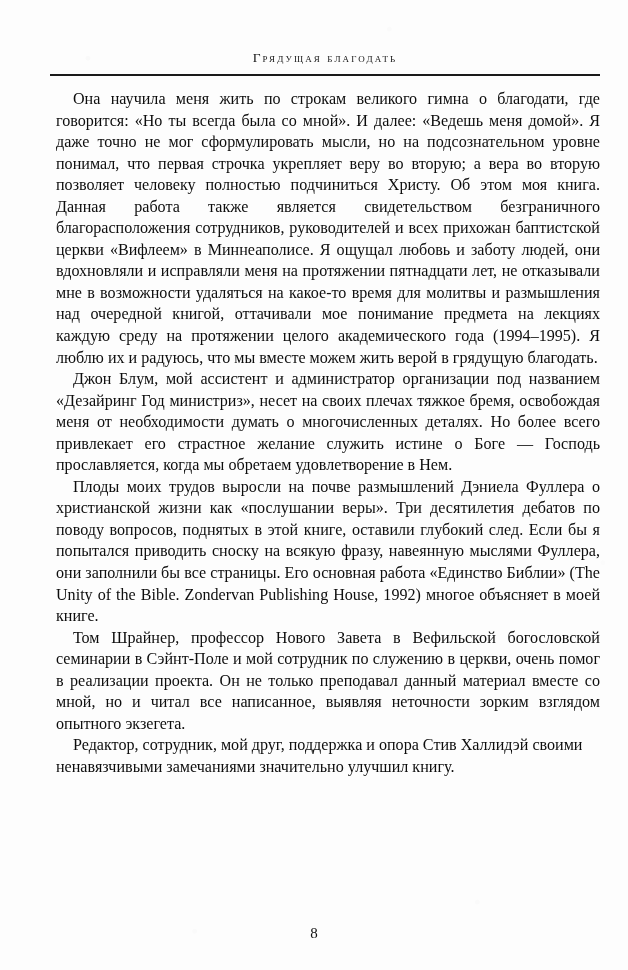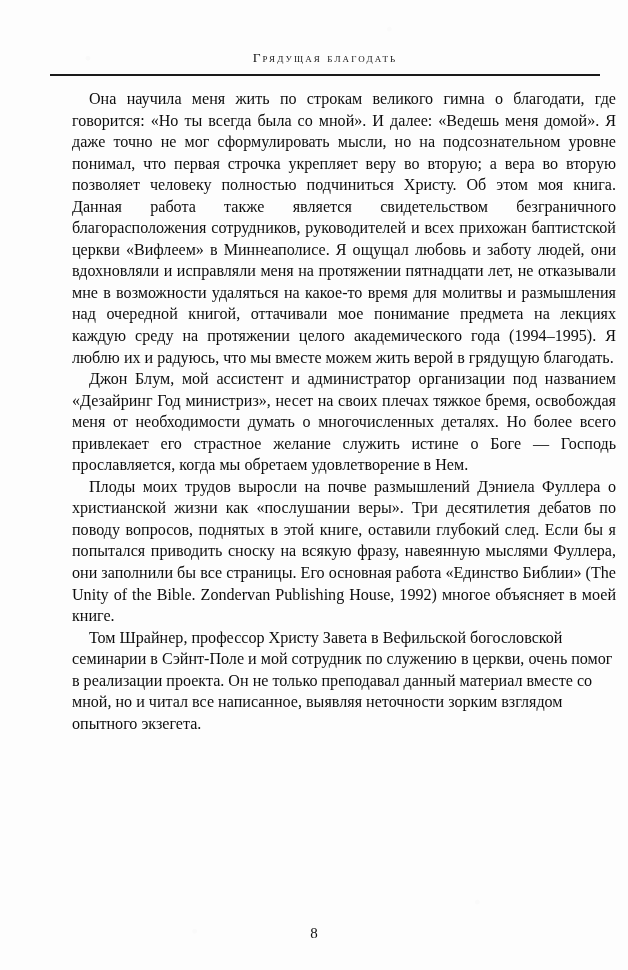--- a/index.html
+++ b/index.html
@@ -58,21 +58,21 @@
     top: 74px;
     left: 50px;
     width: 550px;
     height: 2px;
     background: #1a1a1a;
   }
 
   .body-text {
     position: absolute;
     top: 88px;
-    left: 72px;
+    left: 56px;
     width: 544px;
     font-size: 16.1px;
     line-height: 21.55px;
     text-align: justify;
     text-justify: inter-word;
     hyphens: manual;
     color: #0d0d0d;
   }
 
   .body-text p {
@@ -102,18 +102,19 @@
   <div class="running-head">
     <span class="initial-cap">Г</span><span>рядущая благодать</span>
   </div>
 
   <div class="head-rule"></div>
 
   <div class="body-text">
     <p>Она научила меня жить по строкам великого гимна о благодати, где говорится: «Но ты всегда была со мной». И далее: «Ведешь меня домой». Я даже точно не мог сформулировать мысли, но на подсознательном уровне понимал, что первая строчка укрепляет веру во вторую; а вера во вторую позволяет человеку полностью подчиниться Христу. Об этом моя книга. Данная работа также является свидетельством безграничного благорасположения сотрудников, руководителей и всех прихожан баптистской церкви «Вифлеем» в Миннеаполисе. Я ощущал любовь и заботу людей, они вдохновляли и исправляли меня на протяжении пятнадцати лет, не отказывали мне в возможности удаляться на какое-то время для молитвы и размышления над очередной книгой, оттачивали мое понимание предмета на лекциях каждую среду на протяжении целого академического года (1994–1995). Я люблю их и радуюсь, что мы вместе можем жить верой в грядущую благодать.</p>
     <p>Джон Блум, мой ассистент и администратор организации под названием «Дезайринг Год министриз», несет на своих плечах тяжкое бремя, освобождая меня от необходимости думать о многочисленных деталях. Но более всего привлекает его страстное желание служить истине о Боге — Господь прославляется, когда мы обретаем удовлетворение в Нем.</p>
     <p>Плоды моих трудов выросли на почве размышлений Дэниела Фуллера о христианской жизни как «послушании веры». Три десятилетия дебатов по поводу вопросов, поднятых в этой книге, оставили глубокий след. Если бы я попытался приводить сноску на всякую фразу, навеянную мыслями Фуллера, они заполнили бы все страницы. Его основная работа «Единство Библии» (The Unity of the Bible. Zondervan Publishing House, 1992) многое объясняет в моей книге.</p>
-    <p>Том Шрайнер, профессор Христу Завета в Вефильской богословской семинарии в Сэйнт-Поле и мой сотрудник по служению в церкви, очень помог в реализации проекта. Он не только преподавал данный материал вместе со мной, но и читал все написанное, выявляя неточности зорким взглядом опытного экзегета.</p>
+    <p>Том Шрайнер, профессор Нового Завета в Вефильской богословской семинарии в Сэйнт-Поле и мой сотрудник по служению в церкви, очень помог в реализации проекта. Он не только преподавал данный материал вместе со мной, но и читал все написанное, выявляя неточности зорким взглядом опытного экзегета.</p>
+    <p>Редактор, сотрудник, мой друг, поддержка и опора Стив Халлидэй своими ненавязчивыми замечаниями значительно улучшил книгу.</p>
   </div>
 
   <div class="folio">8</div>
 
 </div>
 
 </body></html>

